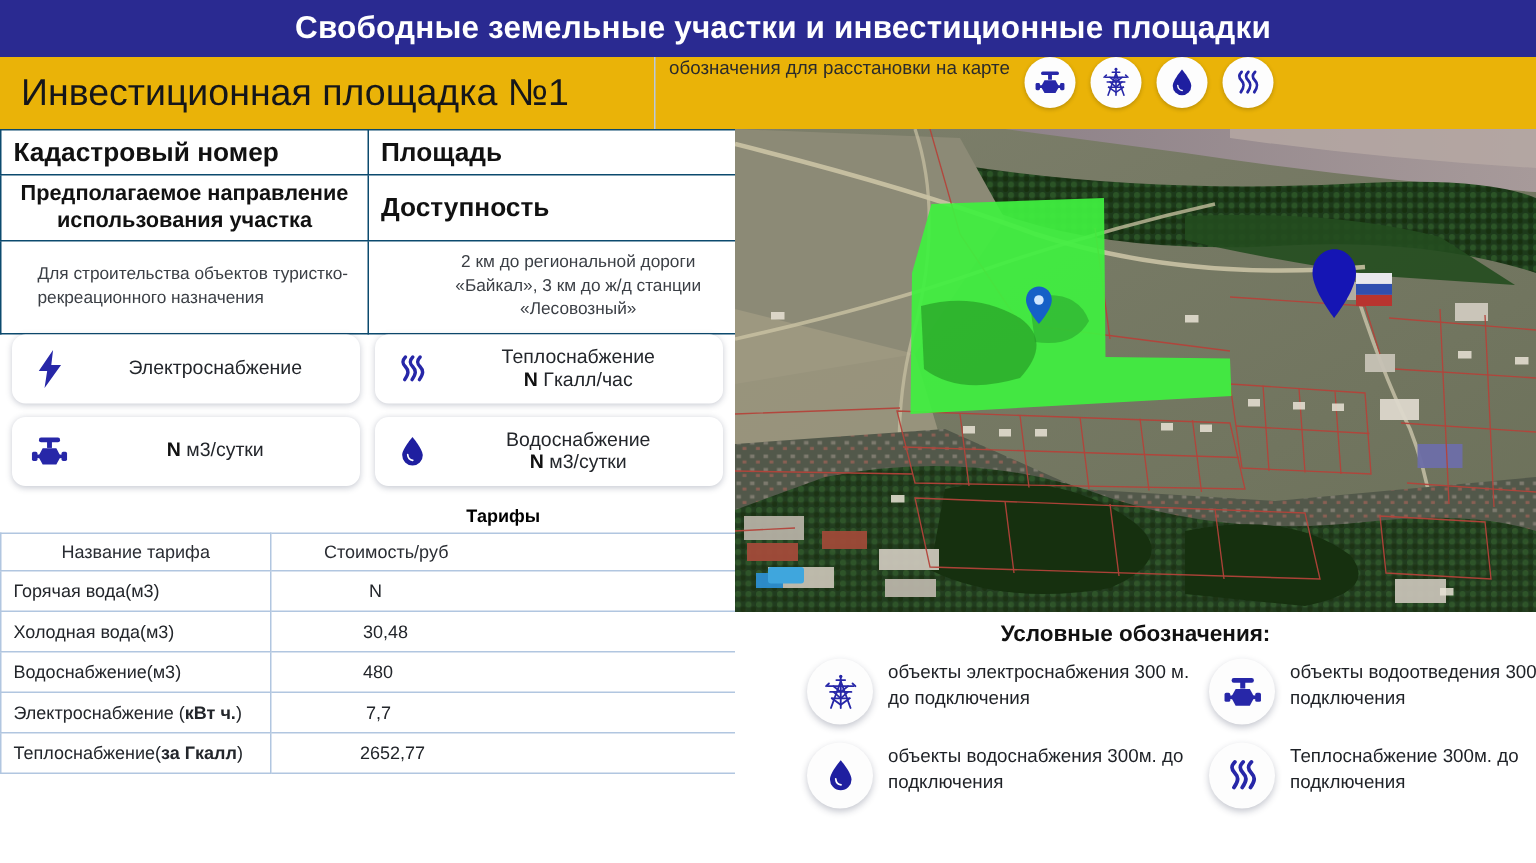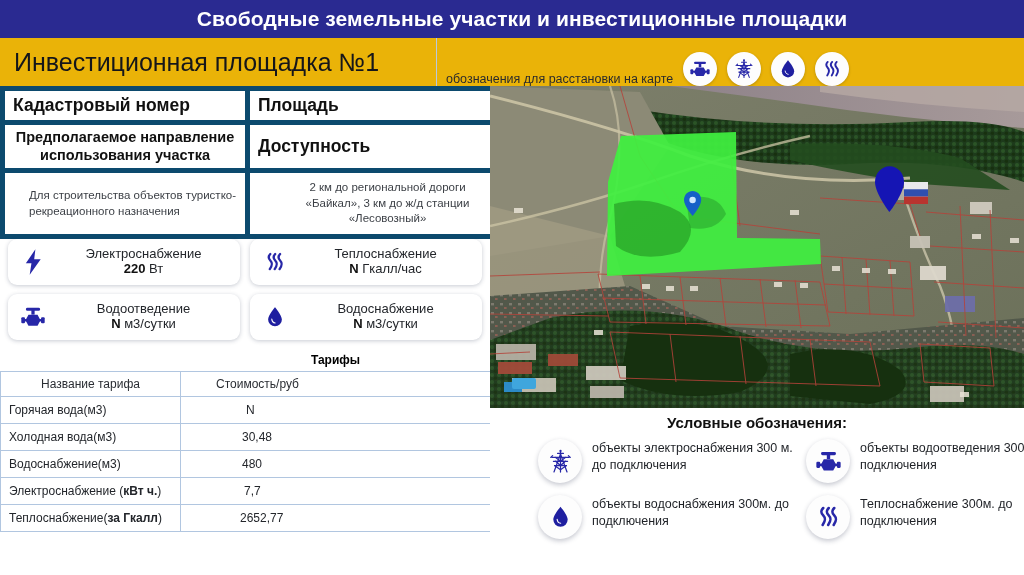--- a/index.html
+++ b/index.html
@@ -26,41 +26,41 @@
     background:#eab308;border-bottom:1px solid #b9c9de;
     display:flex;align-items:center;
   }
   .inv-title{
     width:437px;height:48px;display:flex;align-items:center;
     padding-left:14px;box-sizing:border-box;
     font-size:25px;font-weight:400;color:#15161a;white-space:nowrap;
     border-right:1px solid #b9c9de;
   }
   .legend-strip{
-    flex:1;height:48px;display:flex;align-items:flex-end;gap:6px;
+    flex:1;height:48px;display:flex;align-items:flex-start;gap:6px;
     padding-left:9px;box-sizing:border-box;
   }
   .legend-strip-label{font-size:12.5px;color:#2b2b2b;white-space:nowrap;}
   .chip-row{display:flex;align-items:center;gap:10px;margin-left:4px;}
   .chip{
     width:34px;height:34px;border-radius:50%;background:#fdfdfd;
     box-shadow:0 1px 3px rgba(0,0,0,.22);
     display:flex;align-items:center;justify-content:center;flex:0 0 auto;
   }
 
   
   .left{
     position:absolute;left:0;top:86px;width:490px;height:489px;
     background:#ffffff;box-sizing:border-box;
   }
 
   
   .infotable{width:490px;border-collapse:collapse;table-layout:fixed;}
   .infotable td{
-    border:5px solid #0c4a6e;padding:4px 8px;vertical-align:middle;
+    border:1px solid #0c4a6e;padding:4px 8px;vertical-align:middle;
     box-sizing:border-box;
   }
   .infotable td.c1{width:245px;}
   .infotable td.c2{width:245px;}
   .th-cell{font-size:17.5px;font-weight:700;color:#111;}
   .th-cell.ctr{text-align:center;}
   .val-cell{font-size:15px;text-align:center;color:#17181c;}
   .small-cell{font-size:11.5px;color:#3b3f45;line-height:1.35;}
   .small-cell.ctr{text-align:center;margin-left:35px;}
 
@@ -224,21 +224,20 @@
     <div class="cards">
 
       <div class="card">
         <div class="card-ico">
           <svg width="22" height="28" viewBox="0 0 24 30">
             <path d="M14.6 1.2 4.2 16.4h6.1L8.4 28.8 20.4 12h-7.1z" fill="#2727a8"></path>
           </svg>
         </div>
         <div class="card-txt">
           <span class="card-l1">Электроснабжение</span>
-          <span class="card-l2"><b>220</b> <span>Вт</span></span>
         </div>
       </div>
 
       <div class="card">
         <div class="card-ico">
           <svg width="24" height="28" viewBox="0 0 24 24">
             <g stroke="#2727a8" stroke-width="2.3" fill="none" stroke-linecap="round">
               <path d="M7.3 4c-2.3 2.4-2.3 4.1 0 6.5s2.3 4.5-.5 8.6"></path>
               <path d="M12.2 4c-2.3 2.4-2.3 4.1 0 6.5s2.3 4.5-.5 8.6"></path>
               <path d="M17.1 4c-2.3 2.4-2.3 4.1 0 6.5s2.3 4.5-.5 8.6"></path>
@@ -256,21 +255,20 @@
           <svg width="28" height="26" viewBox="0 0 24 24">
             <rect x="5.5" y="3.4" width="13" height="2.9" rx="1.3" fill="#2727a8"></rect>
             <rect x="10.5" y="5.6" width="3" height="4.2" fill="#2727a8"></rect>
             <rect x="1.2" y="12.2" width="3.4" height="5.6" rx="1" fill="#2727a8"></rect>
             <rect x="19.4" y="12.2" width="3.4" height="5.6" rx="1" fill="#2727a8"></rect>
             <rect x="3.8" y="13.9" width="16.4" height="2.2" fill="#2727a8"></rect>
             <path d="M7.8 10h8.4l2.7 5-2.7 5H7.8l-2.7-5z" fill="#2727a8"></path>
           </svg>
         </div>
         <div class="card-txt">
-          <span class="card-l1">Водоотведение</span>
           <span class="card-l2"><b>N</b> <span>м3/сутки</span></span>
         </div>
       </div>
 
       <div class="card">
         <div class="card-ico">
           <svg width="22" height="28" viewBox="0 0 24 24">
             <path d="M12 1.4c0 0 7.5 8.7 7.5 13.2A7.5 7.5 0 0 1 12 22.2a7.5 7.5 0 0 1-7.5-7.6C4.5 10.1 12 1.4 12 1.4z" fill="#1f1fa0"></path>
             <path d="M8.5 14.3c.2 2.4 1.7 3.9 3.7 4.2" stroke="#ffffff" stroke-width="1.2" fill="none" stroke-linecap="round"></path>
           </svg>

